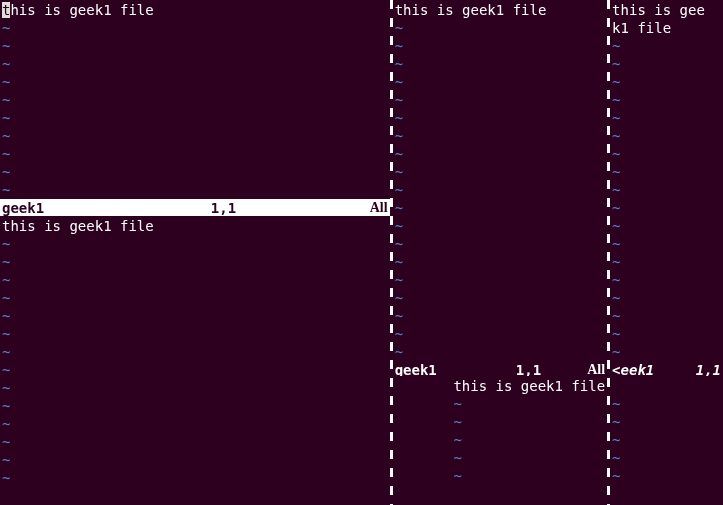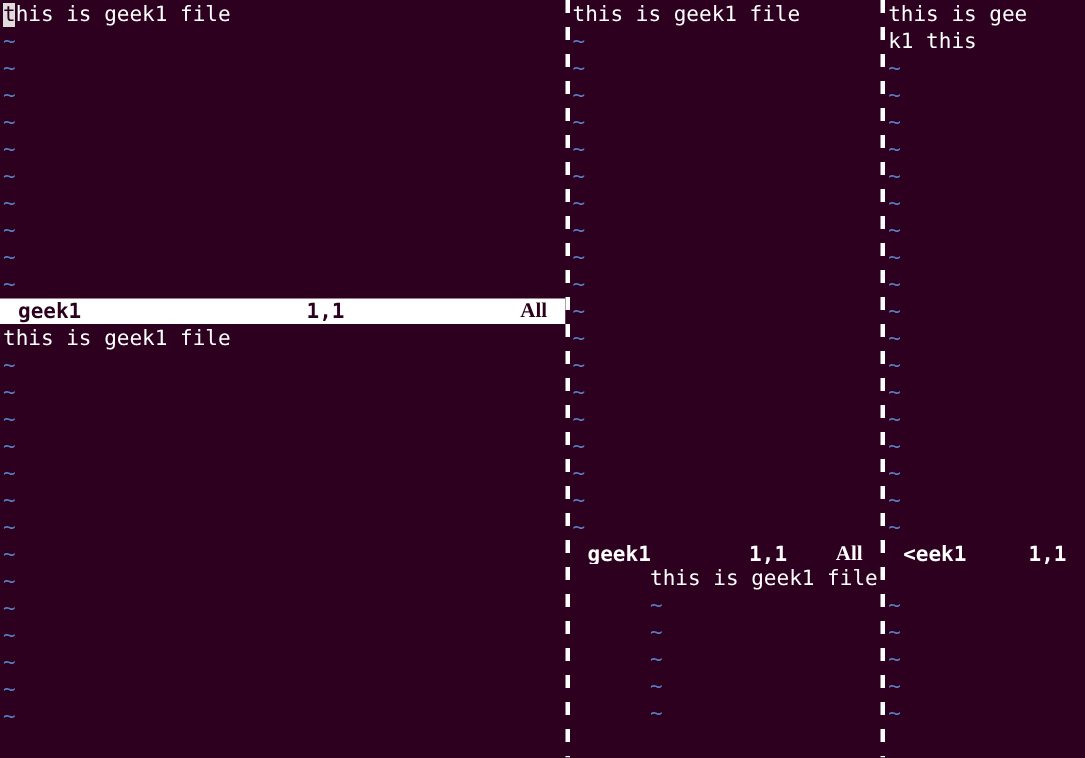--- a/index.html
+++ b/index.html
@@ -55,38 +55,39 @@
   }
   .tilde {
     color: #5b7ec2;
   }
   .status {
     height: 18px;
     line-height: 18px;
     display: flex;
     font-weight: bold;
     white-space: pre;
-    padding: 0 12px;
+    padding: 0 2px;
     flex: 0 0 auto;
   }
   .status-active {
     background: #ffffff;
     color: #2c001e;
   }
   .status-inactive {
     background: #2c001e;
     color: #ffffff;
   }
   .status .fname { flex: 0 0 auto; }
   .status .spacer { flex: 1; }
   .status .pos { flex: 0 0 auto; margin-left: 33px; }
   .status .spacer2 { flex: 1; }
   .status .pct { flex: 0 0 auto; font-family: Liberation Serif, serif; }
   .status-right-trunc {
     justify-content: flex-start;
+    font-style: italic;
   }
   
   .h-toplefttop { height: 216px; }
   .h-topleftbot { flex: 1; }
   .h-midtop     { height: 376px; }
   .h-midbot     { flex: 1; align-items: flex-end; }
   .h-rightfull  { height: 376px; }
   .h-rightbot   { flex: 1; }
 </style>
 </head>
@@ -181,21 +182,21 @@
     </div>
 
   </div>
 
   <div class="vsep"></div>
 
   <div class="col col-right">
 
     <div class="pane h-rightfull">
       <div class="buf"><span>this is gee</span>
-<span>k1 this</span>
+<span>k1 file</span>
 <span class="tilde">~</span>
 <span class="tilde">~</span>
 <span class="tilde">~</span>
 <span class="tilde">~</span>
 <span class="tilde">~</span>
 <span class="tilde">~</span>
 <span class="tilde">~</span>
 <span class="tilde">~</span>
 <span class="tilde">~</span>
 <span class="tilde">~</span>

